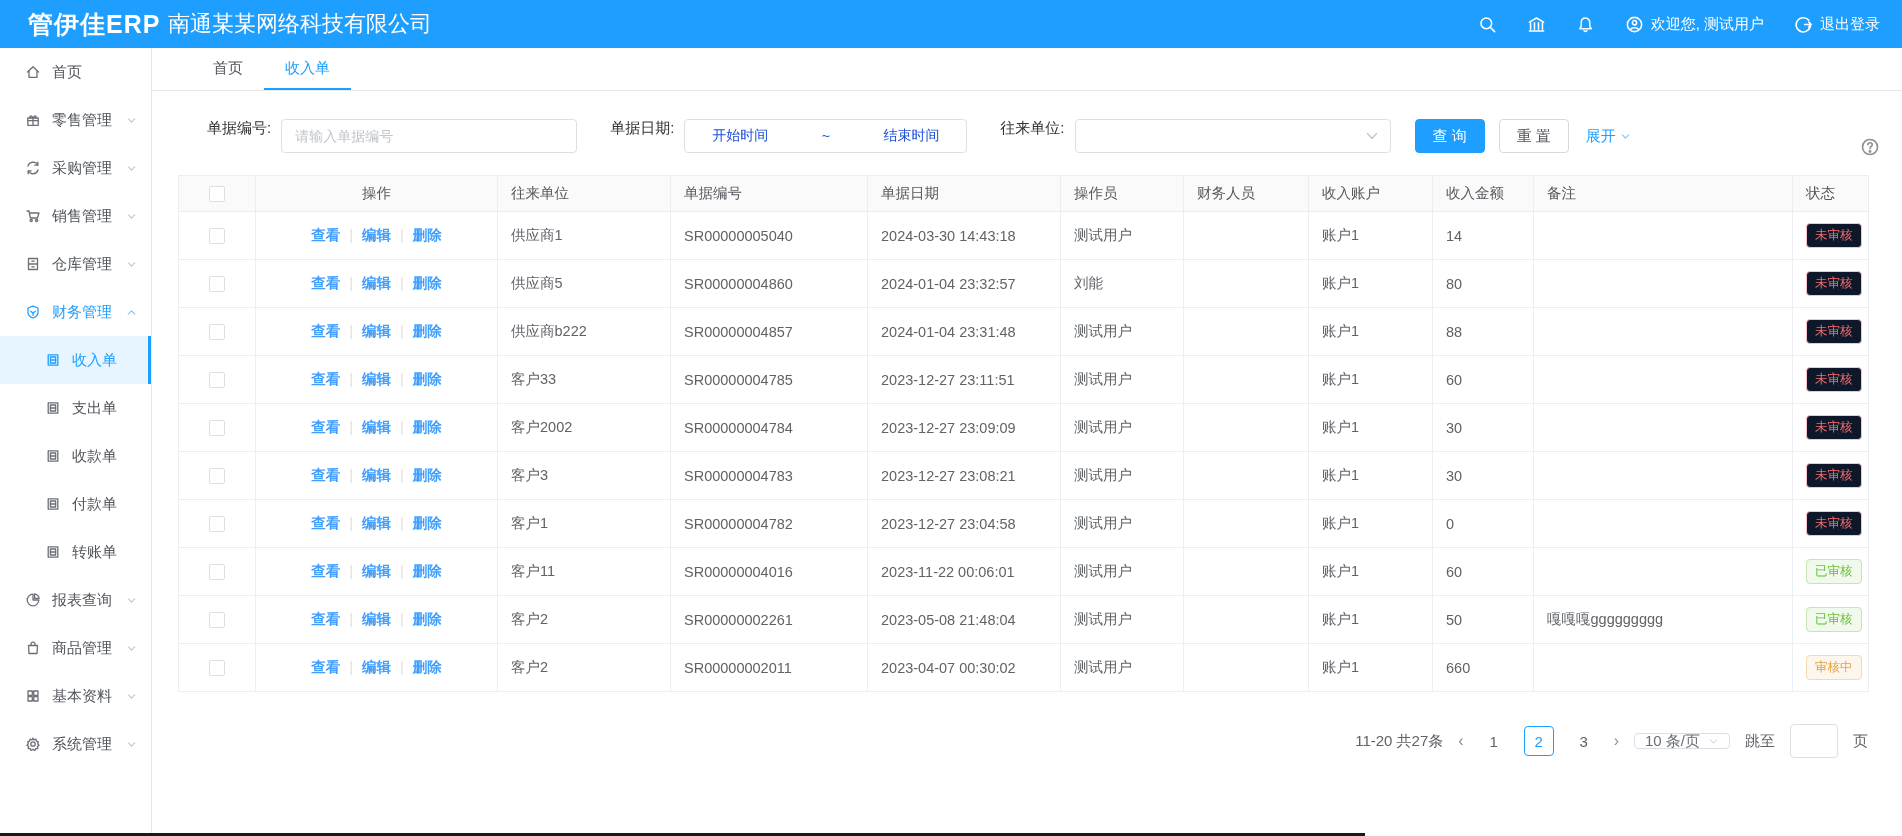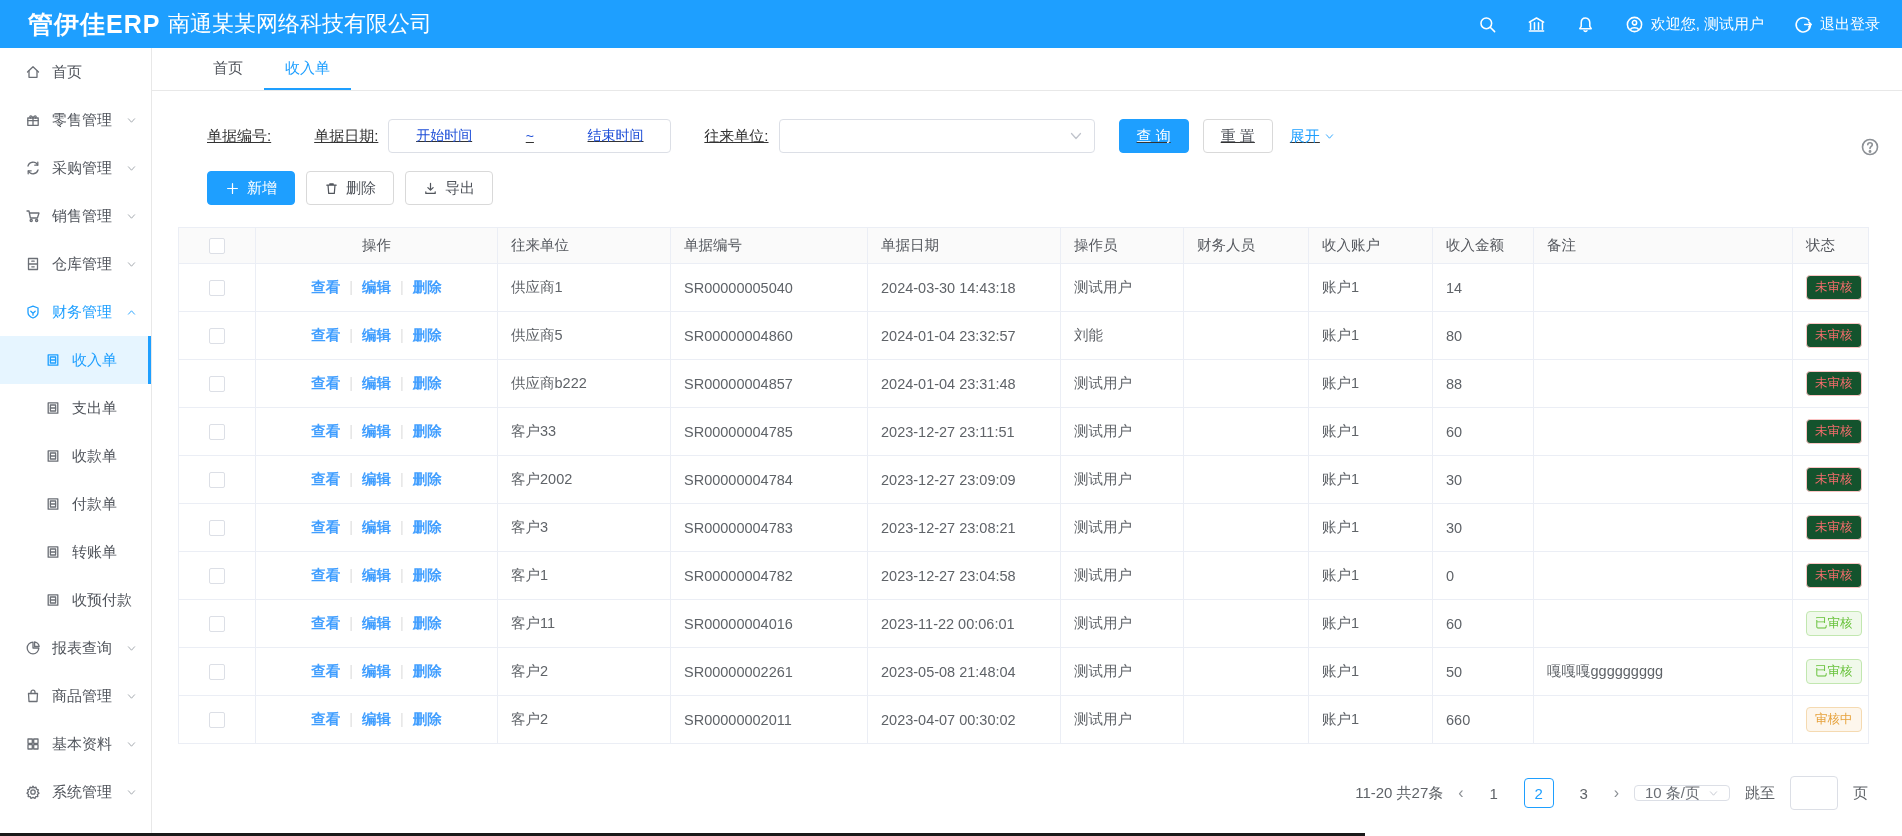--- a/index.html
+++ b/index.html
@@ -34,21 +34,21 @@
   .main { flex:1; display:flex; flex-direction:column; min-width:0; }
 
   
   .tabbar { height:43px; border-bottom:1px solid #e8e8e8; display:flex; align-items:stretch; padding-left:40px; }
   .tab { padding:0 21px; display:flex; align-items:center; font-size:15px; color:#51555c;
     cursor:pointer; border-bottom:2px solid transparent; }
   .tab.active { color:#1e9fff; border-bottom-color:#1e9fff; }
 
   
   .content { padding:28px 34px 0 26px; position:relative; }
-  .filter-row { display:flex; align-items:center; font-size:15px; color:#333; margin-left:29px;text-decoration:underline; }
+  .filter-row { display:flex; font-size:15px; color:#333; margin-left:29px; }
   .f-label { white-space:nowrap; margin-right:10px; }
   .f-gap { margin-left:33px; }
   input.text { height:34px; border:1px solid #dcdfe6; border-radius:4px; padding:0 13px; font-size:14px;
     color:#333; outline:none; background:#fff; }
   input.text::placeholder { color:#c0c4cc; }
   .bill-no-input { width:296px; }
   .date-range { width:283px; height:34px; border:1px solid #dcdfe6; border-radius:4px; display:flex;
     align-items:center; justify-content:space-around; color:#1d4ed8; font-size:14px; background:#fff; cursor:pointer; }
   .select-box { width:316px; height:34px; border:1px solid #dcdfe6; border-radius:4px; display:flex;
     align-items:center; justify-content:flex-end; padding:0 10px; background:#fff; color:#c0c4cc; cursor:pointer; }
@@ -72,21 +72,21 @@
     font-size:14.5px; color:#5f6368; }
   .grid th, .grid td { border:1px solid #ebeef5; height:48px; padding:0 13px; text-align:left;
     overflow:hidden; white-space:nowrap; font-weight:normal; }
   .grid th { height:36px; background:#fafafa; color:#55585e; }
   .grid th.c, .grid td.c { text-align:center; }
   .grid a.op { color:#409eff; text-decoration:none; cursor:pointer;font-weight:bold; }
   .grid .sep { color:#e0e0e0; margin:0 9px; }
   .checkbox { display:inline-block; width:16px; height:16px; border:1px solid #dcdfe6; border-radius:2px;
     background:#fff; vertical-align:middle; cursor:pointer; }
   .badge { display:inline-block; font-size:12.5px; line-height:1; padding:5px 8px; border-radius:4px; }
-  .badge.unaudited { color:#f56c6c; background:#14532d; border:1px solid #fbc4c4; }
+  .badge.unaudited { color:#f56c6c; background:#0f172a; border:1px solid #fbc4c4; }
   .badge.audited  { color:#67c23a; background:#f0f9eb; border:1px solid #c2e7b0; }
   .badge.auditing { color:#e6a23c; background:#fdf6ec; border:1px solid #f5dab1; }
 
   
   .pager { width:1690px; margin-top:32px; display:flex; justify-content:flex-end; align-items:center;
     gap:15px; font-size:15px; color:#5f6368; }
   .pager .nav-arrow { color:#8c9095; cursor:pointer; font-size:16px; }
   .page-num { min-width:30px; height:30px; display:inline-flex; align-items:center; justify-content:center;
     border-radius:4px; cursor:pointer; border:1px solid transparent; }
   .page-num.active { border-color:#1e9fff; color:#1e9fff; }
@@ -262,30 +262,20 @@
       <div class="side-item side-sub">
         <span class="icon">
           <svg viewBox="0 0 16 16" fill="none" stroke="currentColor" stroke-width="1.3" stroke-linecap="round" stroke-linejoin="round">
             <rect x="3.2" y="2.8" width="9.6" height="10.4"></rect>
             <rect x="5.4" y="5" width="5.2" height="6"></rect>
             <path d="M5.4 8 H10.6"></path>
           </svg>
         </span>
         <span class="lbl">转账单</span>
       </div>
-      <div class="side-item side-sub">
-        <span class="icon">
-          <svg viewBox="0 0 16 16" fill="none" stroke="currentColor" stroke-width="1.3" stroke-linecap="round" stroke-linejoin="round">
-            <rect x="3.2" y="2.8" width="9.6" height="10.4"></rect>
-            <rect x="5.4" y="5" width="5.2" height="6"></rect>
-            <path d="M5.4 8 H10.6"></path>
-          </svg>
-        </span>
-        <span class="lbl">收预付款</span>
-      </div>
       <div class="side-item">
         <span class="icon">
           <svg viewBox="0 0 16 16" fill="none" stroke="currentColor" stroke-width="1.3" stroke-linecap="round" stroke-linejoin="round">
             <path d="M8 2.2 A5.8 5.8 0 1 0 13.8 8 H8 Z"></path>
             <path d="M9.6 1.8 A5.8 5.8 0 0 1 14.2 6.4 L9.6 6.4 Z"></path>
           </svg>
         </span>
         <span class="lbl">报表查询</span>
         <span class="chev"><svg viewBox="0 0 16 16" fill="none" stroke="currentColor" stroke-width="1.3" stroke-linecap="round" stroke-linejoin="round">
             <path d="M3.5 5.5 L8 10.5 L12.5 5.5"></path>
@@ -334,20 +324,21 @@
   <main class="main">
     <div class="tabbar" id="tabbar">
         <div class="tab">首页</div>
         <div class="tab active">收入单</div>
       </div>
 
     <div class="content">
 
       <div class="filter-row">
         <span class="f-label">单据编号:</span>
+        <input class="text bill-no-input" placeholder="请输入单据编号" style="">
         <span class="f-label f-gap">单据日期:</span>
         <div class="date-range">
           <span>开始时间</span>
           <span>~</span>
           <span>结束时间</span>
         </div>
         <span class="f-label f-gap">往来单位:</span>
         <div class="select-box">
           <span class="icon">
               <svg viewBox="0 0 16 16" fill="none" stroke="currentColor" stroke-width="1.3" stroke-linecap="round" stroke-linejoin="round">
@@ -360,47 +351,20 @@
         <span class="expand-link">
           <span>展开</span>
           <span class="icon">
               <svg viewBox="0 0 16 16" fill="none" stroke="currentColor" stroke-width="1.3" stroke-linecap="round" stroke-linejoin="round">
                 <path d="M3.5 5.5 L8 10.5 L12.5 5.5"></path>
               </svg>
             </span>
         </span>
       </div>
 
-      <div class="toolbar-row">
-        <button class="btn btn-primary">
-          <span class="icon">
-              <svg viewBox="0 0 16 16" fill="none" stroke="currentColor" stroke-width="1.3" stroke-linecap="round" stroke-linejoin="round">
-                <path d="M8 2.8 V13.2 M2.8 8 H13.2"></path>
-              </svg>
-            </span>
-          <span>新增</span>
-        </button>
-        <button class="btn">
-          <span class="icon">
-              <svg viewBox="0 0 16 16" fill="none" stroke="currentColor" stroke-width="1.3" stroke-linecap="round" stroke-linejoin="round">
-                <path d="M3 4.5 H13 M6.2 4.5 V3 H9.8 V4.5 M4.3 4.5 L5 13.3 H11 L11.7 4.5"></path>
-              </svg>
-            </span>
-          <span>删除</span>
-        </button>
-        <button class="btn">
-          <span class="icon">
-              <svg viewBox="0 0 16 16" fill="none" stroke="currentColor" stroke-width="1.3" stroke-linecap="round" stroke-linejoin="round">
-                <path d="M8 2.5 V9.5 M5.2 7 L8 9.8 L10.8 7"></path>
-                <path d="M3 11.5 V13.3 H13 V11.5"></path>
-              </svg>
-            </span>
-          <span>导出</span>
-        </button>
-      </div>
       <span class="help-float icon">
           <svg viewBox="0 0 16 16" fill="none" stroke="currentColor" stroke-width="1.3" stroke-linecap="round" stroke-linejoin="round">
             <circle cx="8" cy="8" r="6"></circle>
             <path d="M6.2 6.2 C6.2 4 9.8 4 9.8 6.2 C9.8 7.6 8 7.6 8 9.2"></path>
             <circle cx="8" cy="11.6" r="0.5" fill="currentColor"></circle>
           </svg>
         </span>
 
       <table class="grid">
         <colgroup>

